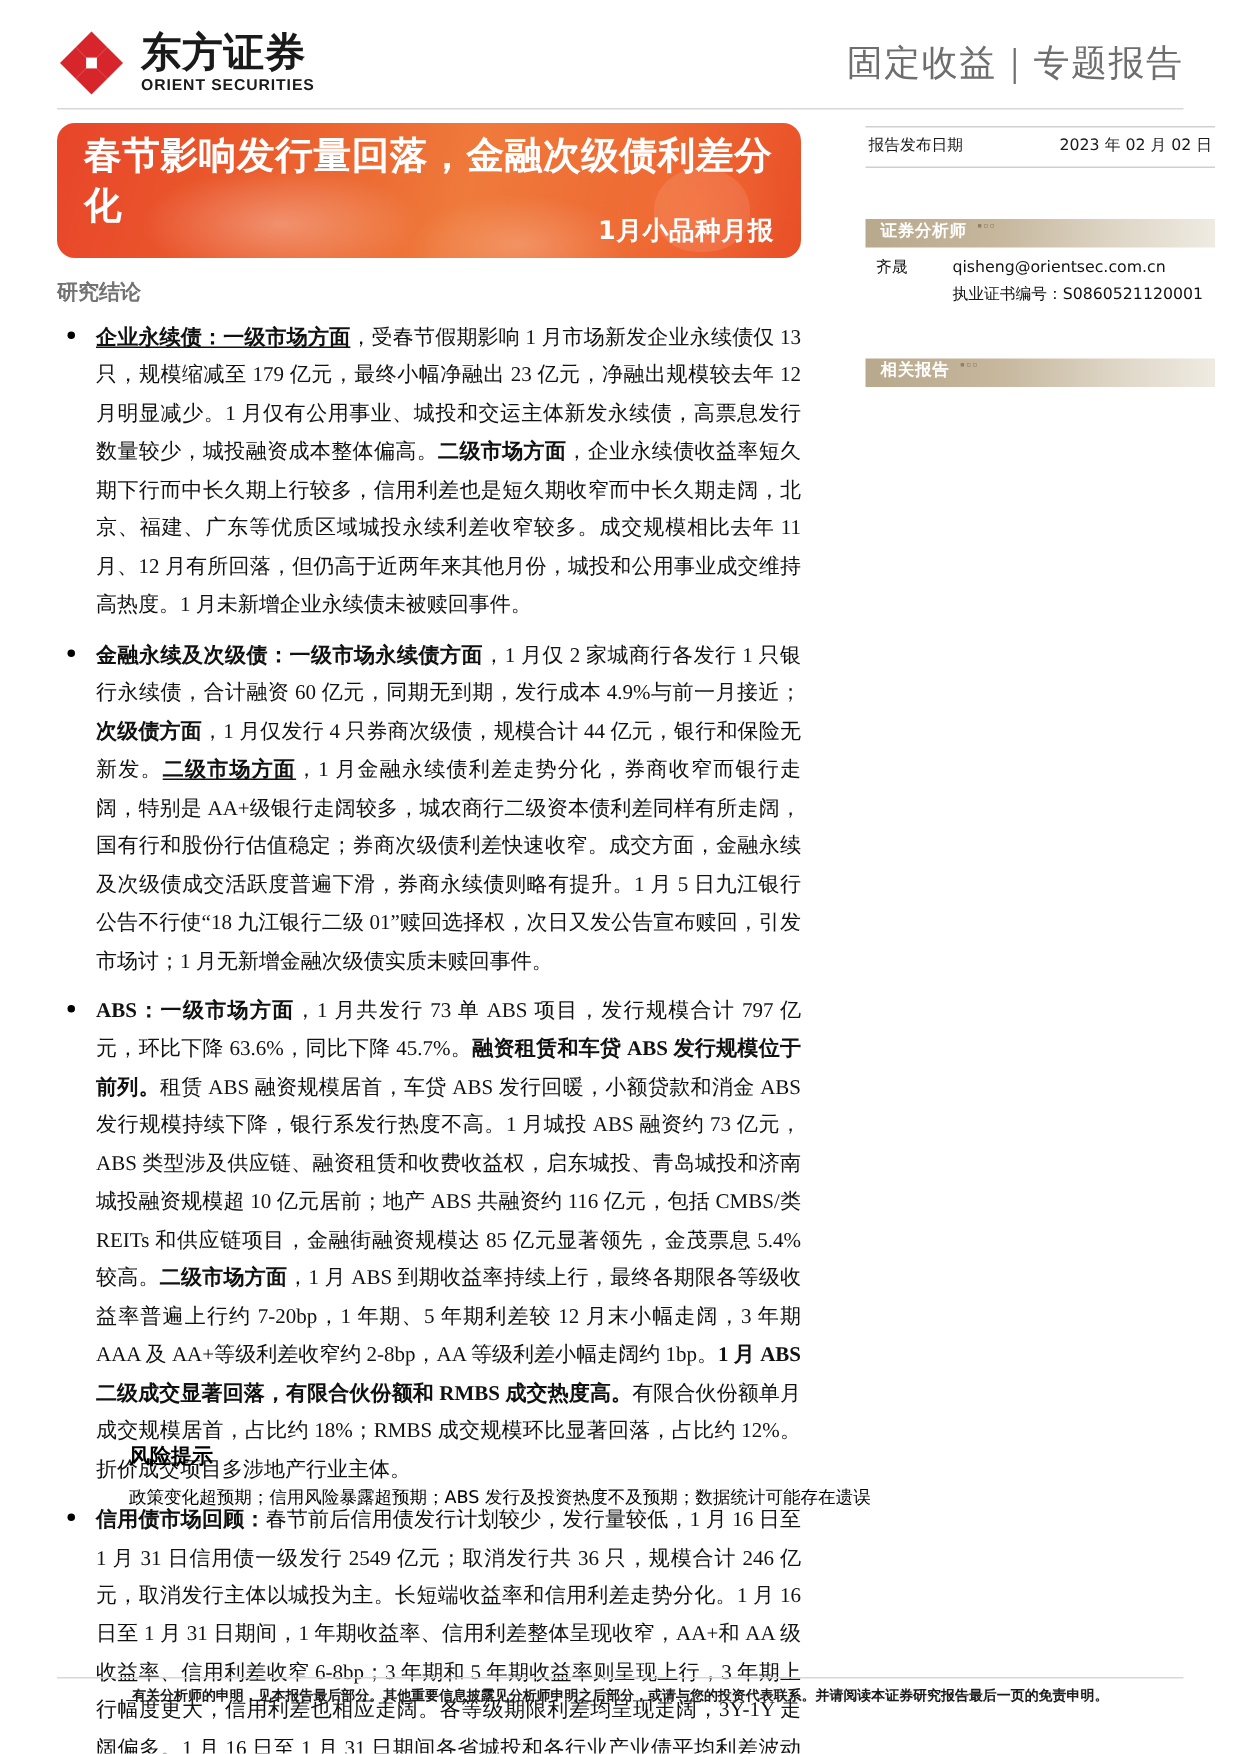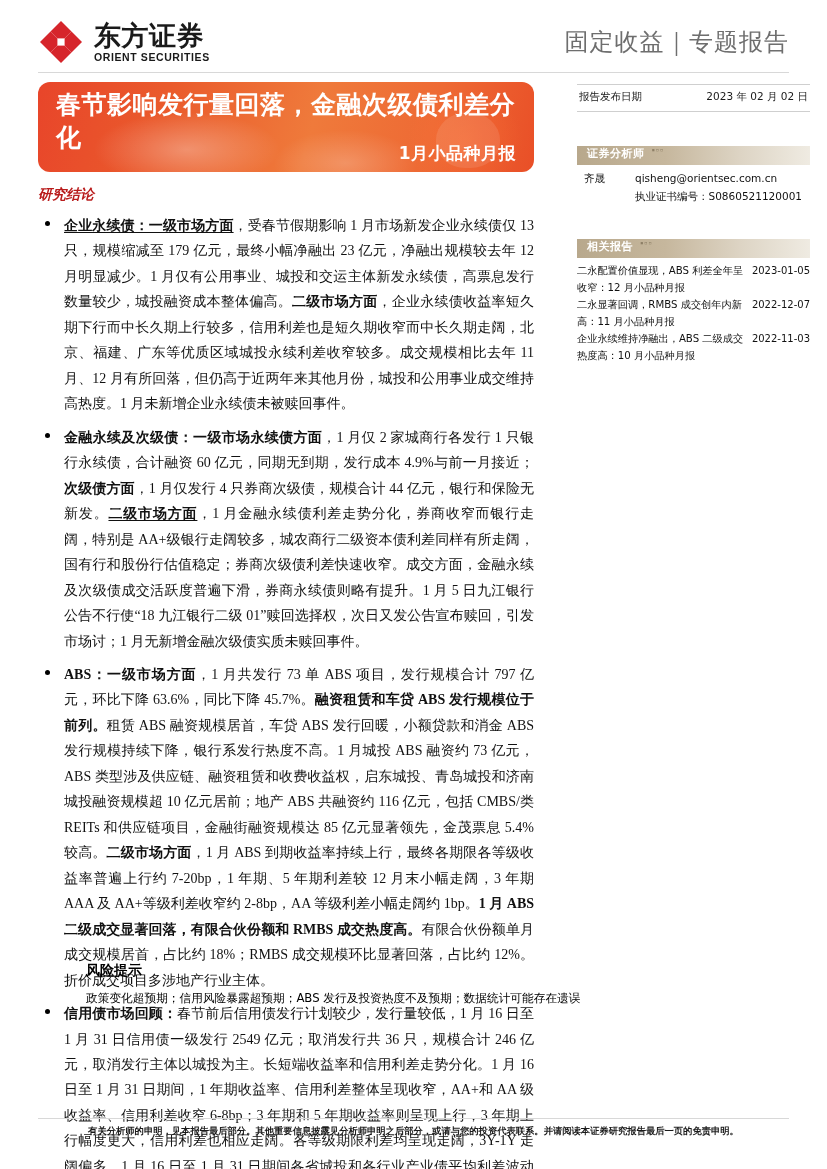--- a/index.html
+++ b/index.html
@@ -133,24 +133,23 @@
   
   .main {
     position: absolute;
     left: 38px;
     top: 186px;
     width: 496px;
   }
   .section-h {
     font-size: 14px;
     font-weight: bold;
-    color: #b91c1c;
+    color: #737373;
     margin: 0 0 9px 0;
     font-family: "DejaVu Sans", "Liberation Sans", sans-serif;
-    font-style: italic;
   }
   ul.bullets {
     list-style: none;
     margin: 0;
     padding: 0;
   }
   ul.bullets > li {
     position: relative;
     padding-left: 26px;
     margin-bottom: 8px;
@@ -375,32 +374,18 @@
             <div>qisheng@orientsec.com.cn</div>
             <div>执业证书编号：S0860521120001</div>
           </div>
         </div>
       </div>
 
     <div class="cap-bar">
       <span class="cap-label">相关报告</span>
       <span class="cap-dots">▪▫▫</span>
     </div>
-    <div class="reports" id="report-list">
-        <div class="report-item">
-          <div class="report-title">二永配置价值显现，ABS 利差全年呈收窄：12 月小品种月报</div>
-          <div class="report-date">2023-01-05</div>
-        </div>
-        <div class="report-item">
-          <div class="report-title">二永显著回调，RMBS 成交创年内新高：11 月小品种月报</div>
-          <div class="report-date">2022-12-07</div>
-        </div>
-        <div class="report-item">
-          <div class="report-title">企业永续维持净融出，ABS 二级成交热度高：10 月小品种月报</div>
-          <div class="report-date">2022-11-03</div>
-        </div>
-      </div>
   </div>
 
   <div class="footer-rule"></div>
   <div class="footer">有关分析师的申明，见本报告最后部分。其他重要信息披露见分析师申明之后部分，或请与您的投资代表联系。并请阅读本证券研究报告最后一页的免责申明。</div>
 
 </div>
 
 </body></html>

